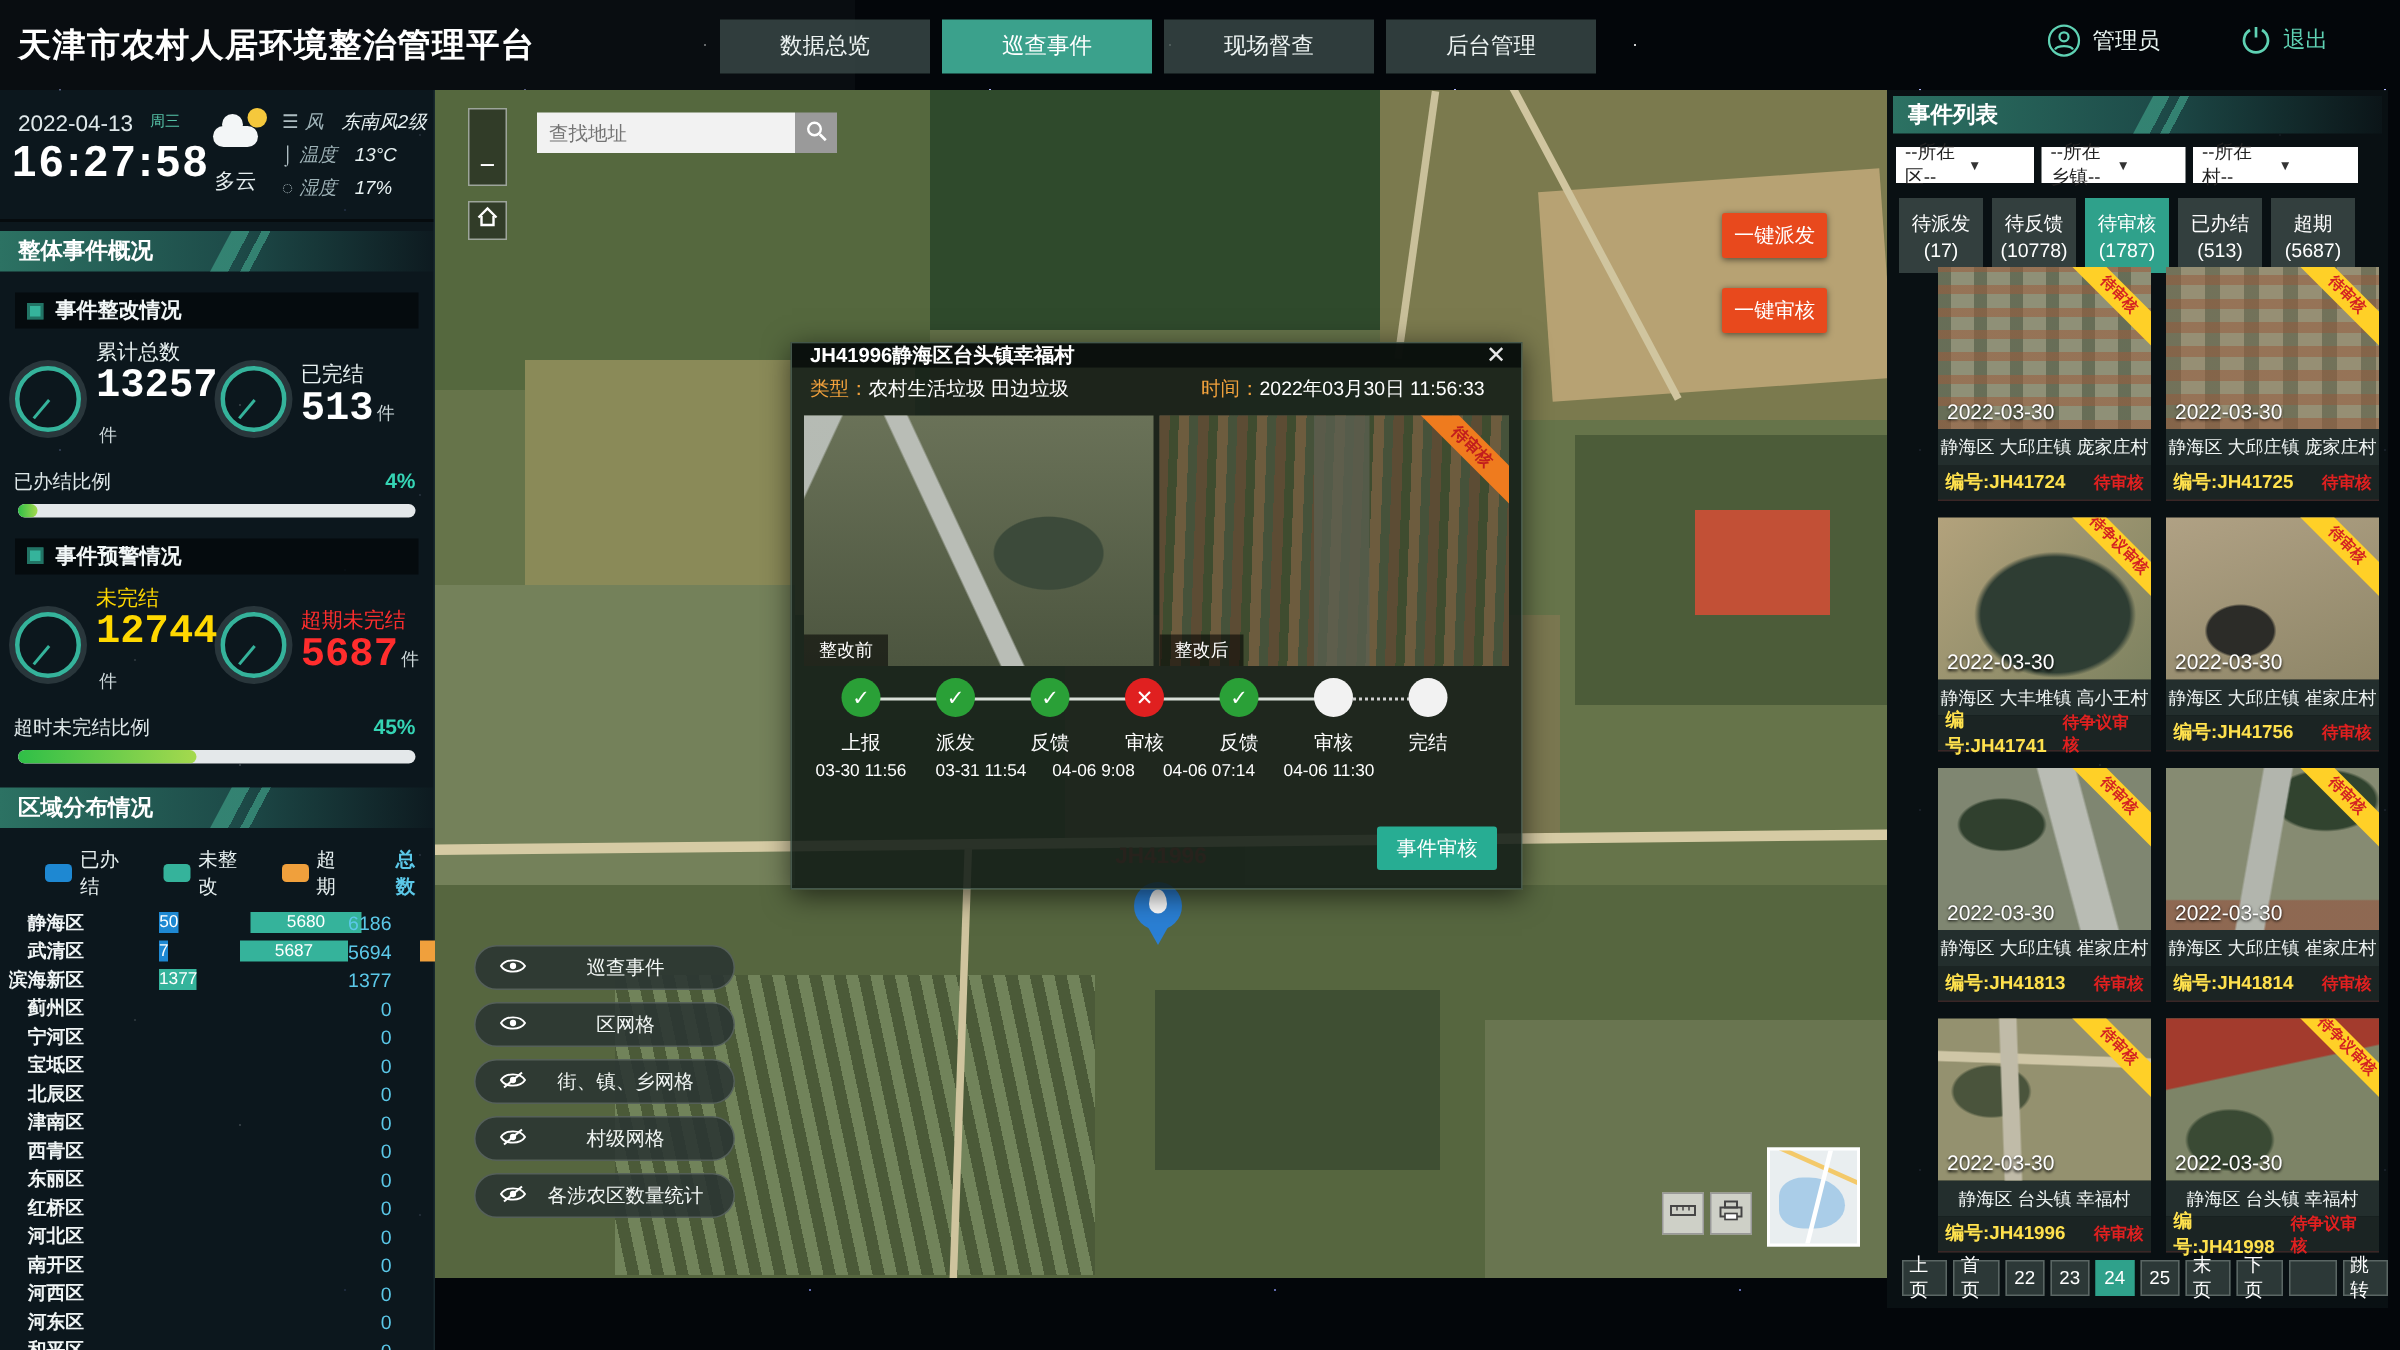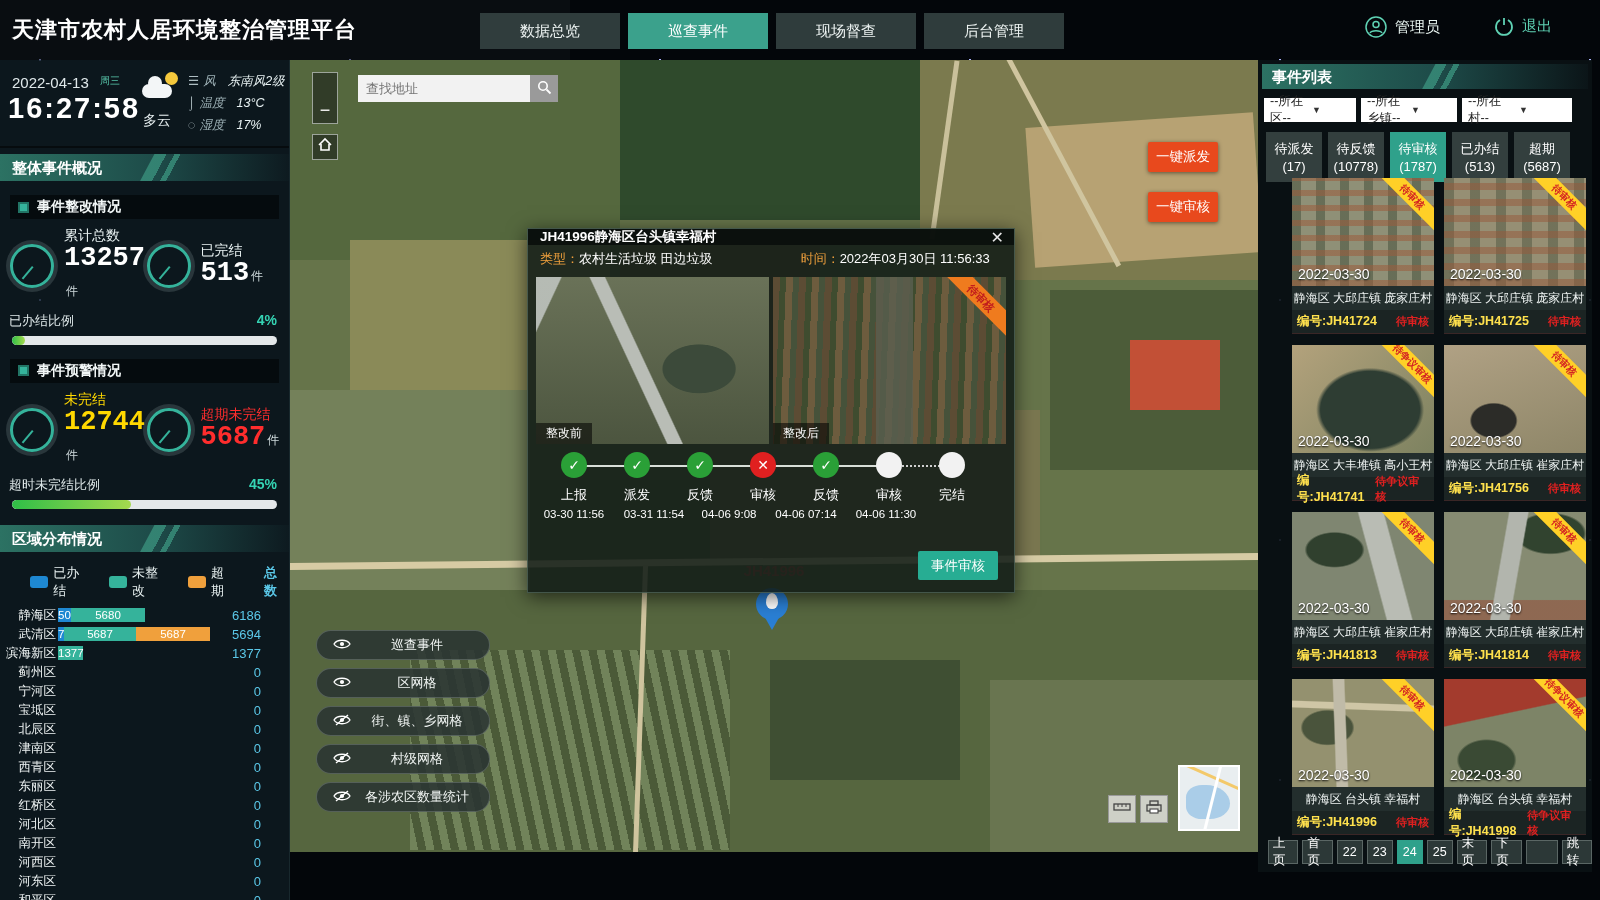--- a/index.html
+++ b/index.html
@@ -68,23 +68,23 @@
   .ratio { display:flex; justify-content:space-between; margin:8px 12px 0 9px; font-size:13px; color:#dfe8e9; }
   .ratio b { color:#35d4b4; font-size:14px; }
   .pbar { margin:6px 12px 0 12px; height:9px; border-radius:5px; background:#e4e8ea; overflow:hidden; }
   .pbar i { display:block; height:100%; border-radius:5px; background:linear-gradient(90deg,#2fbf47,#a5d94e); }
   .legend { display:flex; align-items:center; margin:12px 0 0 30px; font-size:13px; color:#e8f1f1; }
   .sw { width:19px; height:12px; border-radius:3px; margin-right:5px; }
   .legend .lg-i { display:flex; align-items:center; margin-right:18px; }
   .legend .tot { color:#5bc8e8; font-weight:bold; margin-left:10px; }
   .rg-rows { margin-top:6px; }
   .rg-row { position:relative; height:19px; display:flex; align-items:center; }
-  .rg-name { width:56px; text-align:right; font-size:12.5px; color:#f0f5f5; flex:none; }
+  .rg-name { width:56px; text-align:right; font-size:12.5px; color:#f0f5f5; flex:none;font-weight:bold; }
   .rg-bars { display:flex; height:14px; margin-left:2px; }
-  .rg-seg { height:14px; font-size:11.5px; color:#fff; text-align:center; line-height:14px; overflow:visible; white-space:nowrap; }
+  .rg-seg { height:14px; font-size:11.5px; color:#fff; text-align:center; line-height:14px; overflow:visible; white-space:nowrap;margin-left:48px; }
   .rg-total { position:absolute; right:28px; font-size:13px; color:#5bc8e8; }
 
   
   .map { position:absolute; left:290px; top:60px; width:968px; height:792px; overflow:hidden; background:#66744a; }
   .fp { position:absolute; }
   .srch { position:absolute; left:68px; top:15px; display:flex; }
   .srch input { width:172px; height:27px; border:none; background:#f2f2f2; padding:0 8px; font-size:13px; color:#333;
     font-family:"Liberation Sans","DejaVu Sans",sans-serif; }
   .srch button { width:28px; height:27px; border:none; background:#9a9a9a; display:flex; align-items:center; justify-content:center; cursor:pointer; }
   .zoomctl { position:absolute; left:22px; top:12px; width:26px; height:52px; background:rgba(20,24,22,.55);

